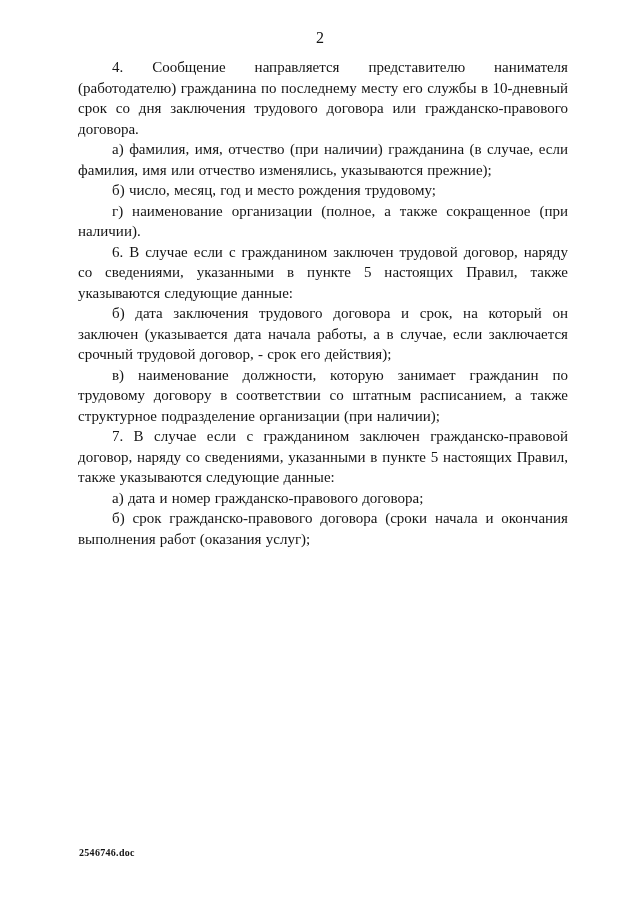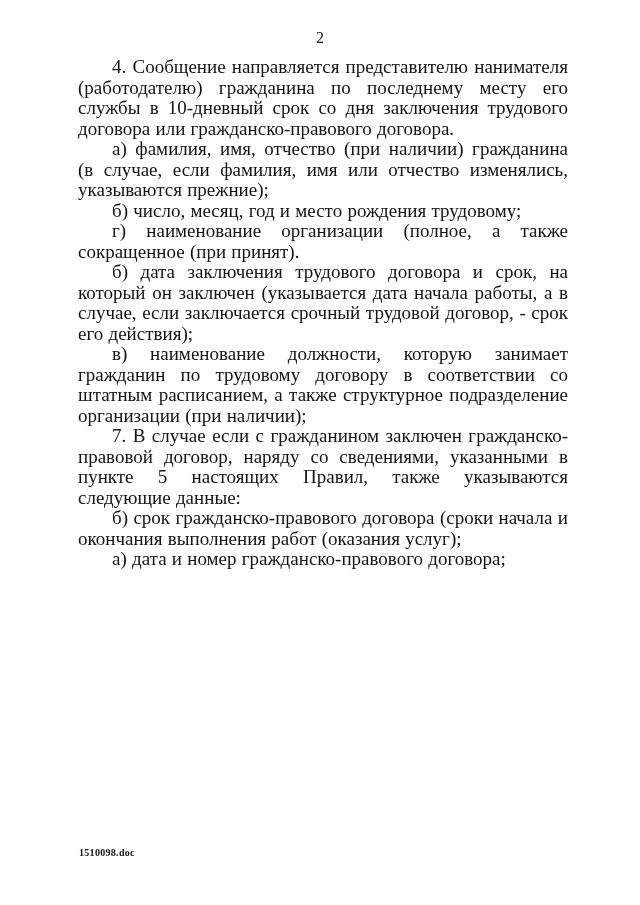--- a/index.html
+++ b/index.html
@@ -26,21 +26,21 @@
     font-size: 16px;
     line-height: 20px;
   }
   .body-text {
     position: absolute;
     left: 78px;
     top: 57px;
     width: 490px;
   }
   .para {
-    font-size: 19px;
+    font-size: 15px;
     line-height: 20.5px;
     text-align: justify;
     text-indent: 34px;
     word-spacing: 0.5px;
   }
   .footer {
     position: absolute;
     left: 79px;
     top: 847px;
     font-size: 10px;
@@ -52,23 +52,24 @@
 <body>
 
 <div class="page">
 
   <div class="page-number">2</div>
 
   <div class="body-text">
     <p class="para">4. Сообщение направляется представителю нанимателя (работодателю) гражданина по последнему месту его службы в 10-дневный срок со дня заключения трудового договора или гражданско-правового договора.</p>
     <p class="para">а) фамилия, имя, отчество (при наличии) гражданина (в случае, если фамилия, имя или отчество изменялись, указываются прежние);</p>
     <p class="para">б) число, месяц, год и место рождения трудовому;</p>
-    <p class="para">г) наименование организации (полное, а также сокращенное (при принят).</p>
+    <p class="para">г) наименование организации (полное, а также сокращенное (при наличии).</p>
+    <p class="para">6. В случае если с гражданином заключен трудовой договор, наряду со сведениями, указанными в пункте 5 настоящих Правил, также указываются следующие данные:</p>
     <p class="para">б) дата заключения трудового договора и срок, на который он заключен (указывается дата начала работы, а в случае, если заключается срочный трудовой договор, - срок его действия);</p>
     <p class="para">в) наименование должности, которую занимает гражданин по трудовому договору в соответствии со штатным расписанием, а также структурное подразделение организации (при наличии);</p>
     <p class="para">7. В случае если с гражданином заключен гражданско-правовой договор, наряду со сведениями, указанными в пункте 5 настоящих Правил, также указываются следующие данные:</p>
+    <p class="para">а) дата и номер гражданско-правового договора;</p>
     <p class="para">б) срок гражданско-правового договора (сроки начала и окончания выполнения работ (оказания услуг);</p>
-    <p class="para">а) дата и номер гражданско-правового договора;</p>
   </div>
 
-  <div class="footer">1510098.doc</div>
+  <div class="footer">2546746.doc</div>
 
 </div>
 
 </body></html>

